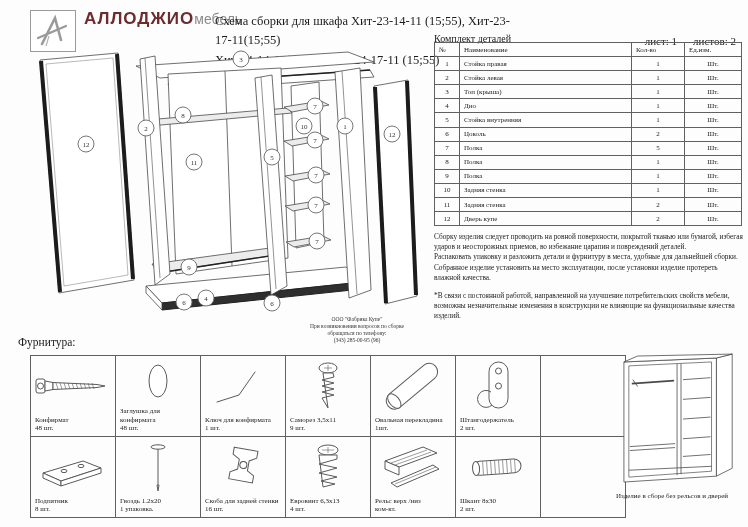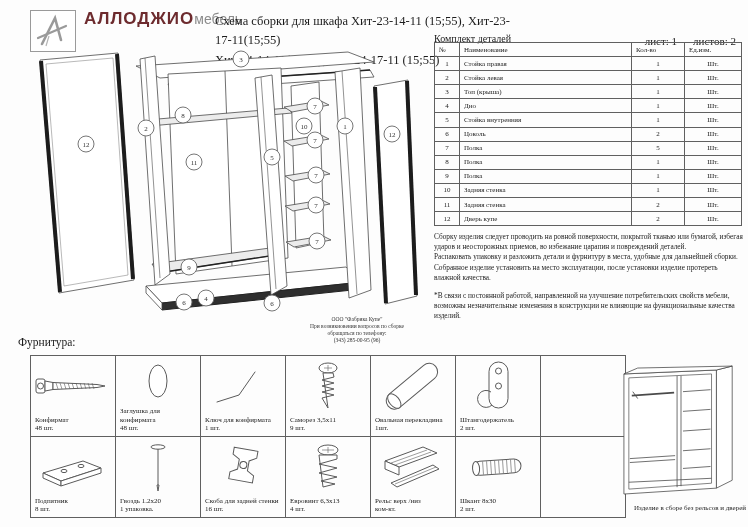--- a/index.html
+++ b/index.html
@@ -36,21 +36,21 @@
   .furn-title{position:absolute;left:18px;top:336px;font-size:11.5px;}
   table.furn{position:absolute;left:30px;top:355px;border-collapse:collapse;table-layout:fixed;}
   table.furn td{border:1px solid #606060;width:84px;height:80px;padding:0;vertical-align:bottom;}
   .cellwrap{display:flex;flex-direction:column;height:80px;}
   .icon-area{flex:1;display:flex;align-items:center;justify-content:center;}
   .cell-label{font-size:7px;line-height:1.25;padding:0 3px 3px 4px;}
   .furn svg *{stroke:#5a5a5a;fill:#fff;stroke-width:1;}
   .furn svg .nofill{fill:none;}
   .furn svg .thin{stroke-width:0.6;}
   
-  .assembled{position:absolute;left:616px;top:364px;width:130px;text-align:right;}
+  .assembled{position:absolute;left:616px;top:352px;width:130px;text-align:left;}
   .assembled svg{display:block;margin:0 auto;}
   .assembled-caption{font-size:7px;margin-top:2px;}
   .d{stroke:#4a4a4a;fill:#fff;stroke-width:0.8;}
   .dd{stroke:#1c1c1c;stroke-width:4;}
   .shf{stroke:#4a4a4a;fill:#ececec;stroke-width:0.8;}
   .dk{stroke:#222;fill:#2f2f2f;}
 </style>
 </head>
 <body>
 

